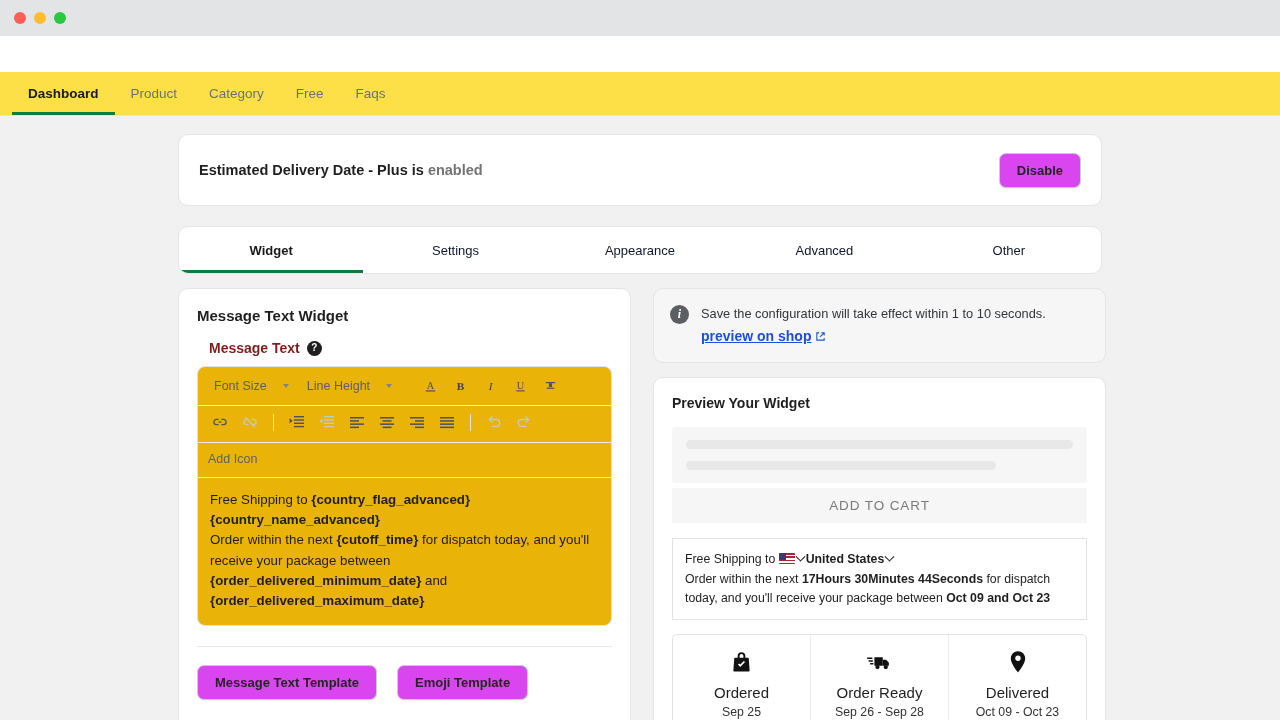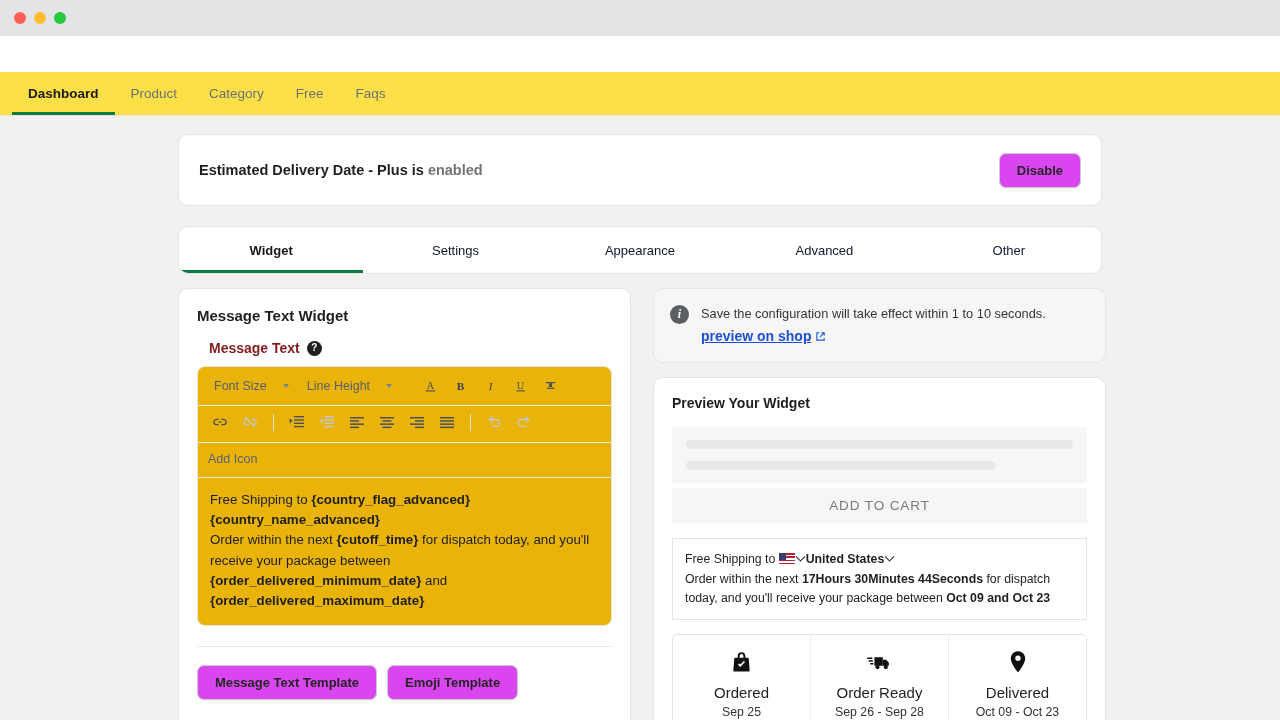--- a/index.html
+++ b/index.html
@@ -157,21 +157,21 @@
     border-bottom: 1px solid #e6e6e6;
     cursor: pointer;
   }
   .rte-body {
     padding: 12px 12px 14px 12px;
     font-size: 13.3px; line-height: 1.52; color: #1f1f1f;
     min-height: 118px;
   }
   .rte-body b { font-weight: bold; }
 
-  .tpl-row { display: flex; gap: 10px; margin-top: 20px; padding-top: 18px; border-top: 1px solid #e8e8e8; }
+  .tpl-row { display: flex; gap: 20px; margin-top: 20px; padding-top: 18px; border-top: 1px solid #e8e8e8; }
 
   .vars-title { font-size: 12.5px; font-weight: bold; color: #1f1f1f; margin-top: 18px; margin-bottom: 9px; }
 
   
   .notice {
     background: #f6f6f7;
     border: 1px solid #e4e5e7;
     border-radius: 10px;
     padding: 15px 16px;
     display: flex; gap: 12px; align-items: flex-start;

